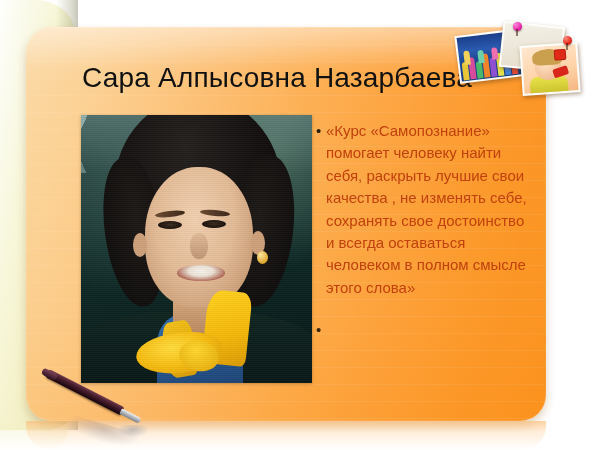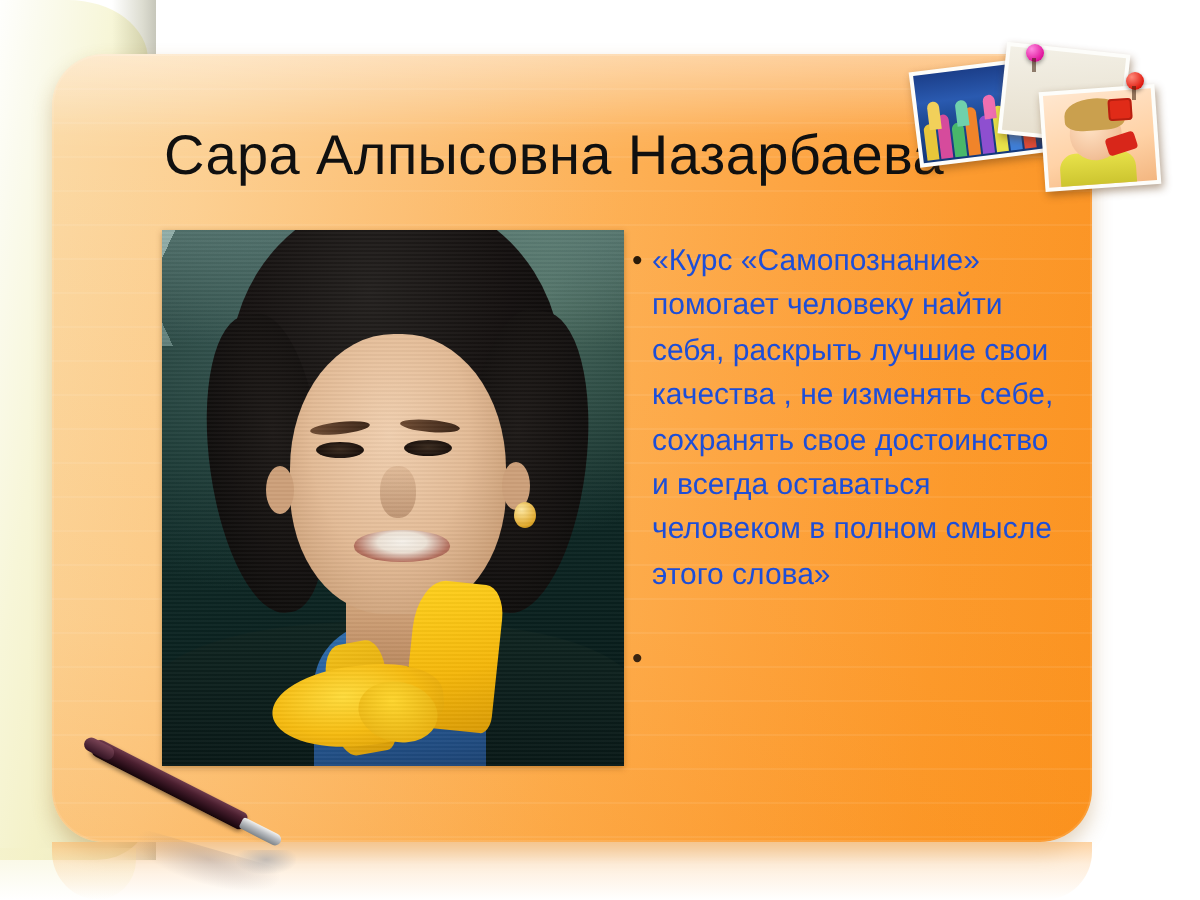--- a/index.html
+++ b/index.html
@@ -122,21 +122,21 @@
   .p-knotb{position:absolute;left:98px;top:226px;width:40px;height:30px;
     background:radial-gradient(ellipse at 40% 34%,#ffd62d,#e2a606);
     border-radius:50%;transform:rotate(12deg);}
   .p-grain{position:absolute;inset:0;
     background-image:repeating-linear-gradient(0deg,rgba(255,255,255,.03) 0 1px,rgba(0,0,0,.03) 1px 2px);}
 
   
   .bullets{position:absolute;left:316px;top:120px;width:218px;z-index:6;}
   .bullet{display:flex;align-items:flex-start;margin-bottom:2px;}
   .bullet .dot{flex:0 0 auto;width:10px;color:#2a1a08;font-size:15px;line-height:22px;}
-  .bullet .btext{font-size:15px;line-height:22.4px;color:#1d4ed8;}
+  .bullet .btext{font-size:15px;line-height:22.4px;color:#c2410c;}
   .bullet.empty{margin-top:20px;}
   .bullet.empty .dot{color:#3a2410;}
 
   
   .collage{position:absolute;left:455px;top:22px;width:126px;height:76px;z-index:8;}
   .snap{position:absolute;background:#fdfdfa;box-shadow:1px 2px 4px rgba(90,50,10,.45);padding:2px;}
   .snap .img{width:100%;height:100%;display:block;overflow:hidden;position:relative;}
   .snap1{left:2px;top:10px;width:62px;height:44px;transform:rotate(-7deg);}
   .snap1 .img{background:
       linear-gradient(180deg,#1c3f8a 0%,#2a5ab0 32%,#1f4b96 52%,#14387a 100%);}

